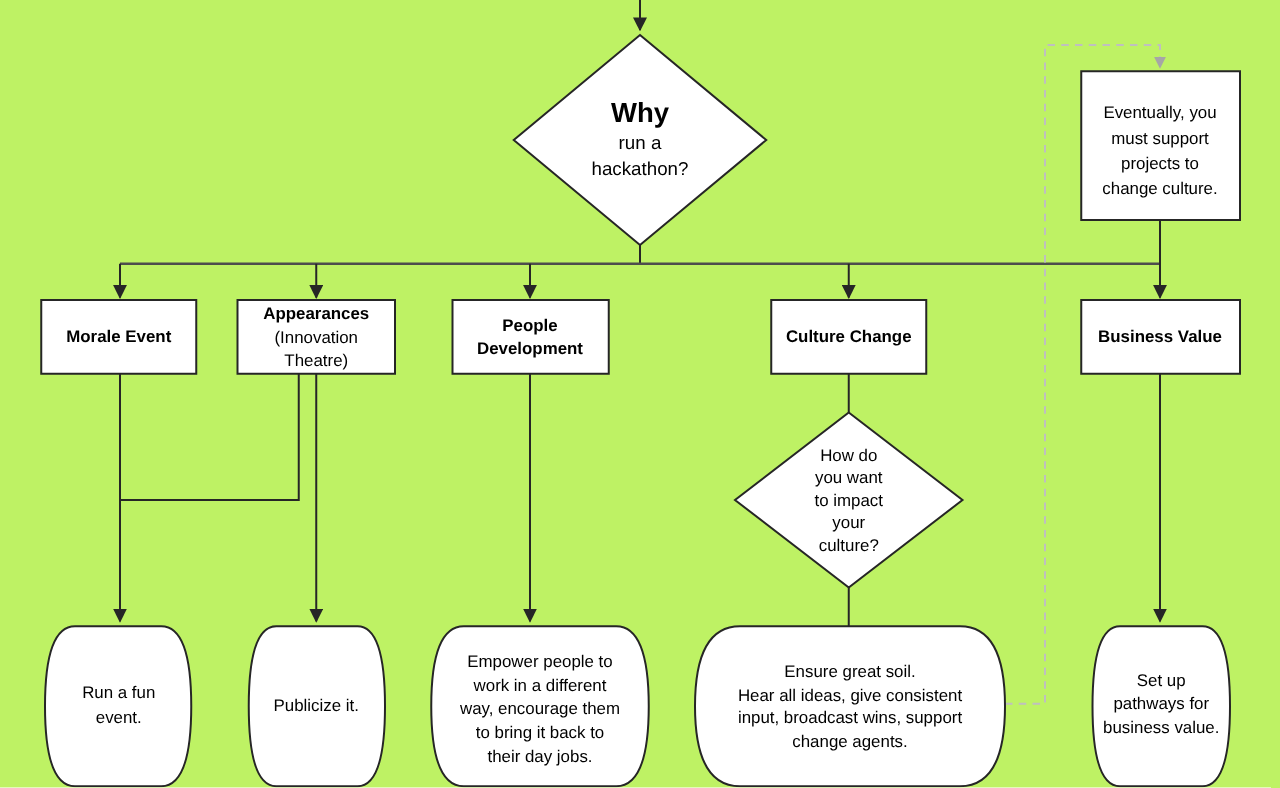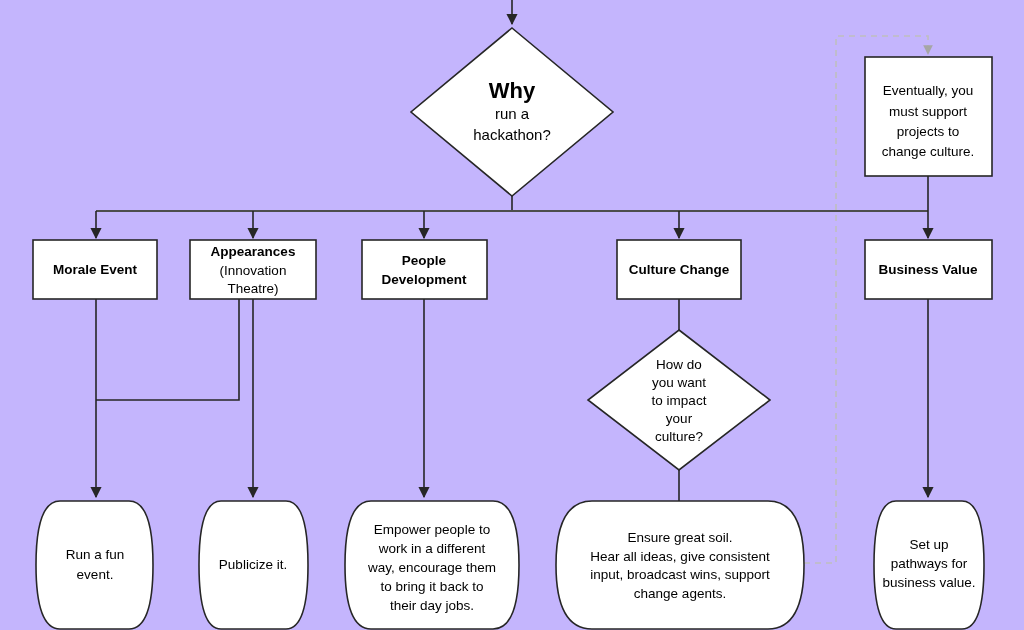--- a/index.html
+++ b/index.html
@@ -4,21 +4,21 @@
 <style>
   html, body {
     margin: 0;
     padding: 0;
     background: #ffffff;
   }
   #canvas {
     position: relative;
     width: 1024px;
     height: 630px;
-    background: #c4b5fd;
+    background: #bef264;
     overflow: hidden;
     font-family: "Liberation Sans", sans-serif;
   }
   svg#diagram {
     position: absolute;
     left: 0;
     top: 0;
     width: 1024px;
     height: 630px;
     display: block;

